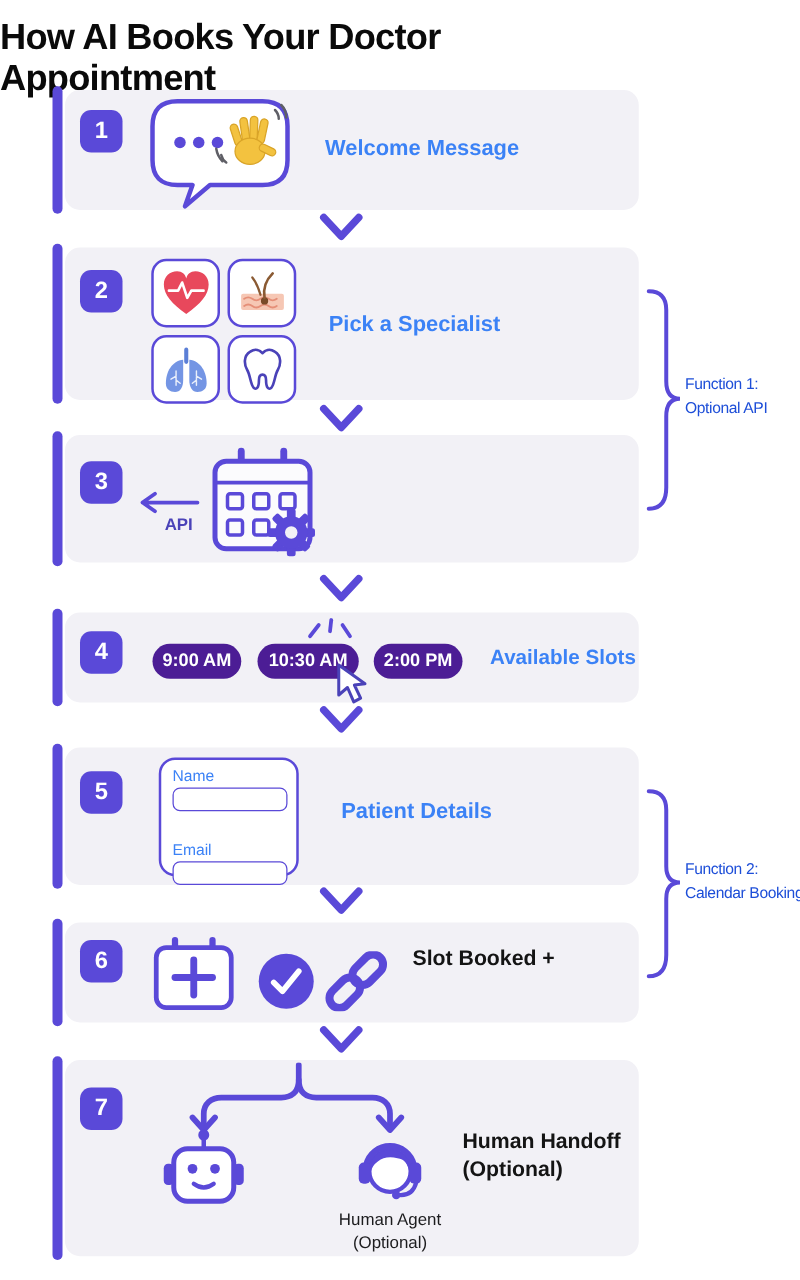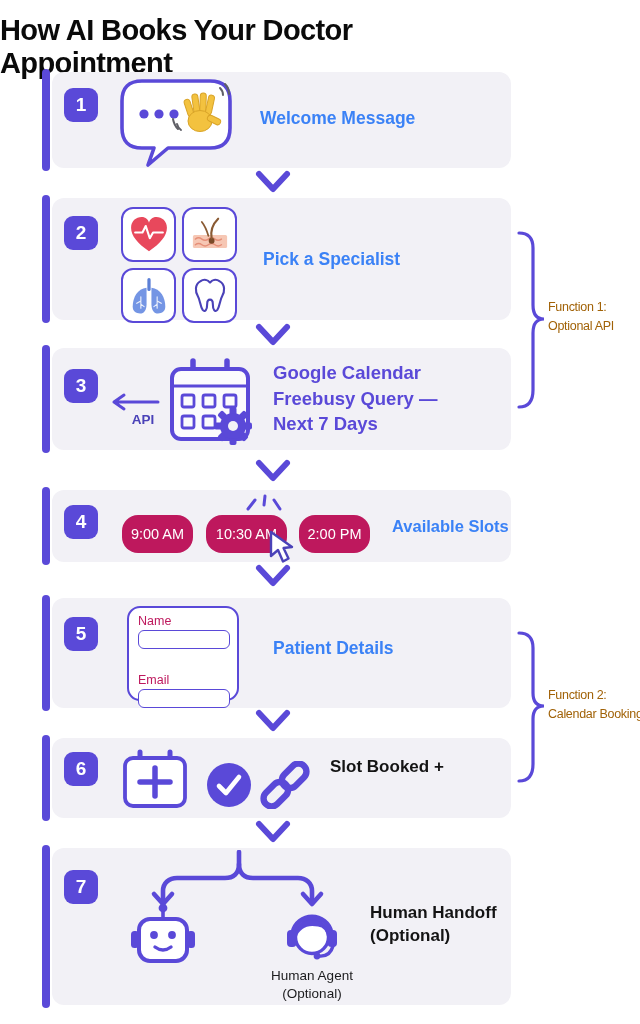--- a/index.html
+++ b/index.html
@@ -8,31 +8,31 @@
   .title{position:absolute;top:14px;left:0;width:524px;text-align:left;
          font-size:29px;font-weight:bold;letter-spacing:-0.6px;color:#0a0a0a;}
   .row{position:absolute;left:42px;width:469px;}
   .bar{position:absolute;left:0;top:-3px;bottom:-3px;width:8px;border-radius:8px;background:#5A49D8;}
   .card{position:absolute;left:10px;right:0;top:0;bottom:0;background:#F2F1F6;border-radius:12px;}
   .abs{position:absolute;}
   .badge{position:absolute;width:34px;height:34px;border-radius:9px;background:#5A49D8;
          color:#fff;font-size:19px;font-weight:bold;display:flex;align-items:center;justify-content:center;}
   .steplabel{position:absolute;font-weight:bold;color:#3b82f6;font-size:17.5px;white-space:nowrap;}
   .purpletext{position:absolute;font-weight:bold;color:#5A49D8;font-size:18.5px;line-height:25.5px;white-space:nowrap;}
-  .pill{position:absolute;height:38px;border-radius:16px;background:#be185d;color:#fff;
-        font-size:14.5px;font-weight:normal;display:flex;align-items:center;justify-content:center;top:25px;}
+  .pill{position:absolute;height:28px;border-radius:16px;background:#4c1d95;color:#fff;
+        font-size:14.5px;font-weight:bold;display:flex;align-items:center;justify-content:center;top:25px;}
   .chev{position:absolute;left:255px;width:36px;height:24px;}
   .gridcell{width:55px;height:55px;background:#fff;border:2.2px solid #5A49D8;border-radius:12px;
             display:flex;align-items:center;justify-content:center;box-sizing:border-box;}
   .grid2{position:absolute;display:grid;grid-template-columns:55px 55px;grid-template-rows:55px 55px;gap:6px;}
   .formcard{position:absolute;width:112px;height:95px;background:#fff;border:2.5px solid #5A49D8;
             border-radius:13px;box-sizing:border-box;padding:6px 9px;}
-  .formlabel{font-size:12.5px;color:#be185d;}
+  .formlabel{font-size:12.5px;color:#3b82f6;}
   .forminput{width:92px;height:19px;background:#fff;border:1.7px solid #5A49D8;border-radius:6px;box-sizing:border-box;}
-  .fn-text{position:absolute;font-size:12.5px;line-height:19px;color:#a16207;letter-spacing:-0.3px;white-space:nowrap;font-weight:500;}
+  .fn-text{position:absolute;font-size:12.5px;line-height:19px;color:#1d4ed8;letter-spacing:-0.3px;white-space:nowrap;font-weight:500;}
   .subcap{position:absolute;width:96px;text-align:center;font-size:13.5px;line-height:17.5px;color:#1c1c1e;}
   .twolines{position:absolute;font-weight:bold;color:#141414;font-size:17px;line-height:22.5px;white-space:nowrap;}
 </style>
 </head>
 <body>
 
 <div class="canvas">
 
   <div class="title">How AI Books Your Doctor Appointment</div>
 
@@ -142,25 +142,20 @@
           <rect x="-3.5" y="-19" width="7" height="9" rx="2" transform="rotate(135)"></rect>
           <rect x="-3.5" y="-19" width="7" height="9" rx="2" transform="rotate(180)"></rect>
           <rect x="-3.5" y="-19" width="7" height="9" rx="2" transform="rotate(225)"></rect>
           <rect x="-3.5" y="-19" width="7" height="9" rx="2" transform="rotate(270)"></rect>
           <rect x="-3.5" y="-19" width="7" height="9" rx="2" transform="rotate(315)"></rect>
           <circle cx="0" cy="0" r="13"></circle>
         </g>
         <circle cx="0" cy="0" r="5" fill="#F2F1F6"></circle>
       </g>
     </svg>
-    <div class="purpletext" style="left:231px;top:12px;">
-      <div>Google Calendar</div>
-      <div>Freebusy Query —</div>
-      <div>Next 7 Days</div>
-    </div>
   </div>
 
   <svg class="chev" style="top:459px;" viewBox="0 0 36 24">
     <polyline points="4,4 18,19 32,4" fill="none" stroke="#5A49D8" stroke-width="6" stroke-linecap="round" stroke-linejoin="round"></polyline>
   </svg>
 
   <div class="row" style="top:490px;height:72px;">
     <div class="card"></div>
     <div class="bar"></div>
     <div class="badge" style="left:22px;top:15px;">4</div>

